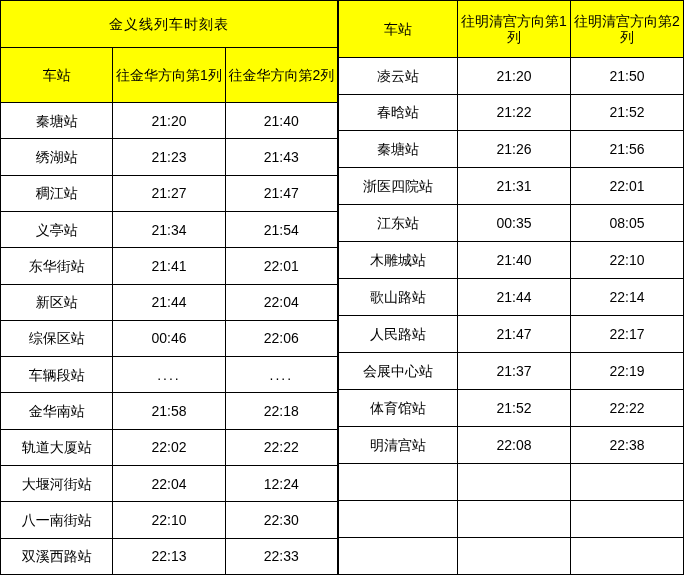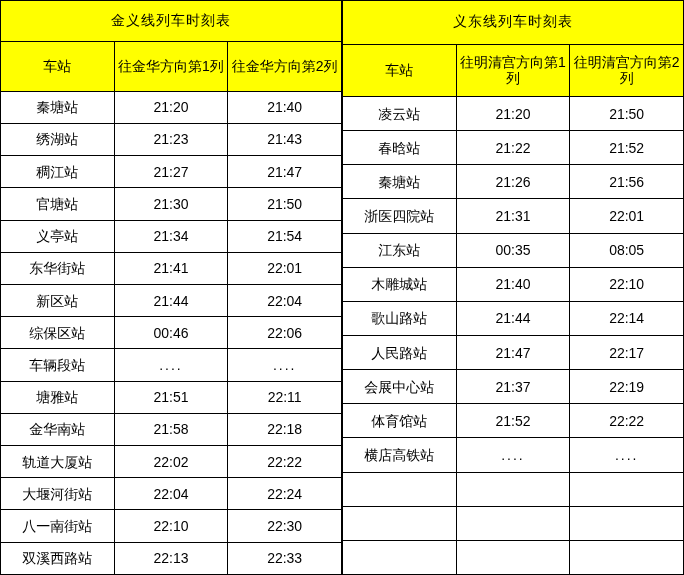--- a/index.html
+++ b/index.html
@@ -35,21 +35,20 @@
     padding: 0;
     font-size: 14px;
     line-height: 1.15;
   }
   .title-cell {
     background: #ffff00;
     font-size: 19px;
     font-weight: bold;
     letter-spacing: 1px;
     height: 40px;
-    font-family: Liberation Mono, monospace;
   }
   .hdr-cell {
     background: #ffff00;
     font-weight: bold;
     font-size: 15px;
     height: 48px;
     padding: 2px 4px;
     line-height: 1.25;
   }
   .hdr-station {
@@ -97,25 +96,20 @@
         <td>绣湖站</td>
         <td>21:23</td>
         <td>21:43</td>
       </tr>
       <tr class="data-row">
         <td>稠江站</td>
         <td>21:27</td>
         <td>21:47</td>
       </tr>
       <tr class="data-row">
-        <td>官塘站</td>
-        <td>21:30</td>
-        <td>21:50</td>
-      </tr>
-      <tr class="data-row">
         <td>义亭站</td>
         <td>21:34</td>
         <td>21:54</td>
       </tr>
       <tr class="data-row">
         <td>东华街站</td>
         <td>21:41</td>
         <td>22:01</td>
       </tr>
       <tr class="data-row">
@@ -127,58 +121,50 @@
         <td>综保区站</td>
         <td>00:46</td>
         <td>22:06</td>
       </tr>
       <tr class="data-row">
         <td>车辆段站</td>
         <td class="dots">....</td>
         <td class="dots">....</td>
       </tr>
       <tr class="data-row">
-        <td>塘雅站</td>
-        <td>21:51</td>
-        <td>22:11</td>
-      </tr>
-      <tr class="data-row">
         <td>金华南站</td>
         <td>21:58</td>
         <td>22:18</td>
       </tr>
       <tr class="data-row">
         <td>轨道大厦站</td>
         <td>22:02</td>
         <td>22:22</td>
       </tr>
       <tr class="data-row">
         <td>大堰河街站</td>
         <td>22:04</td>
-        <td>22:24</td>
+        <td>12:24</td>
       </tr>
       <tr class="data-row">
         <td>八一南街站</td>
         <td>22:10</td>
         <td>22:30</td>
       </tr>
       <tr class="data-row">
         <td>双溪西路站</td>
         <td>22:13</td>
         <td>22:33</td>
       </tr>
 
     </tbody>
   </table>
 
   <table class="tt">
     <tbody>
-      <tr>
-        <td class="title-cell" colspan="3">义东线列车时刻表</td>
-      </tr>
       <tr>
         <td class="hdr-cell hdr-station station-col">车站</td>
         <td class="hdr-cell time-col">往明清宫方向第1列</td>
         <td class="hdr-cell time-col">往明清宫方向第2列</td>
       </tr>
 
       <tr class="data-row">
         <td>凌云站</td>
         <td>21:20</td>
         <td>21:50</td>
@@ -222,23 +208,23 @@
         <td>会展中心站</td>
         <td>21:37</td>
         <td>22:19</td>
       </tr>
       <tr class="data-row">
         <td>体育馆站</td>
         <td>21:52</td>
         <td>22:22</td>
       </tr>
       <tr class="data-row">
-        <td>横店高铁站</td>
-        <td class="dots">....</td>
-        <td class="dots">....</td>
+        <td>明清宫站</td>
+        <td>22:08</td>
+        <td>22:38</td>
       </tr>
       <tr class="data-row empty">
         <td></td>
         <td></td>
         <td></td>
       </tr>
       <tr class="data-row empty">
         <td></td>
         <td></td>
         <td></td>

